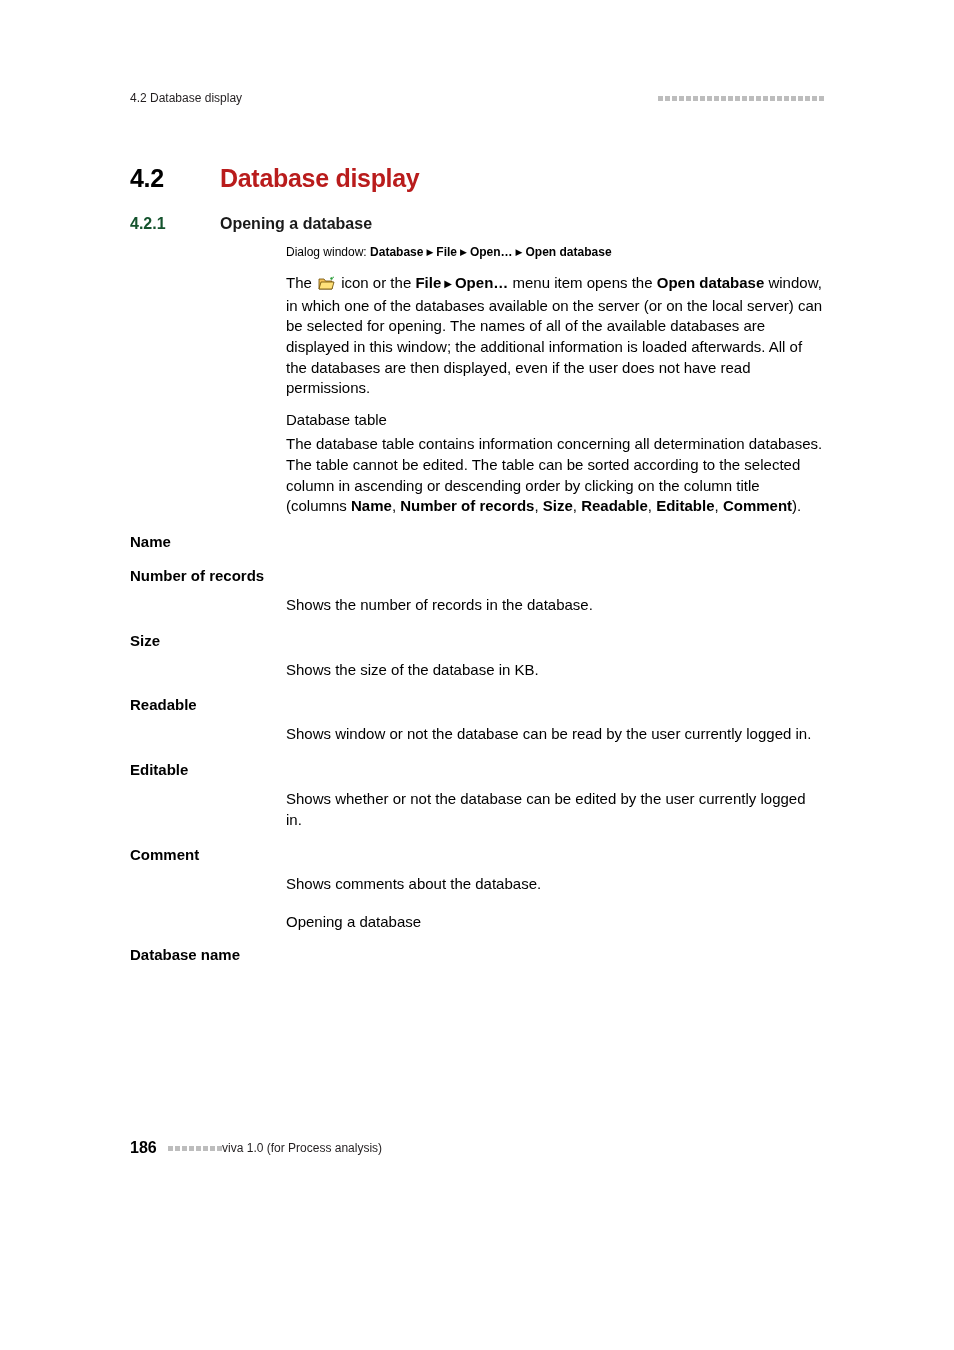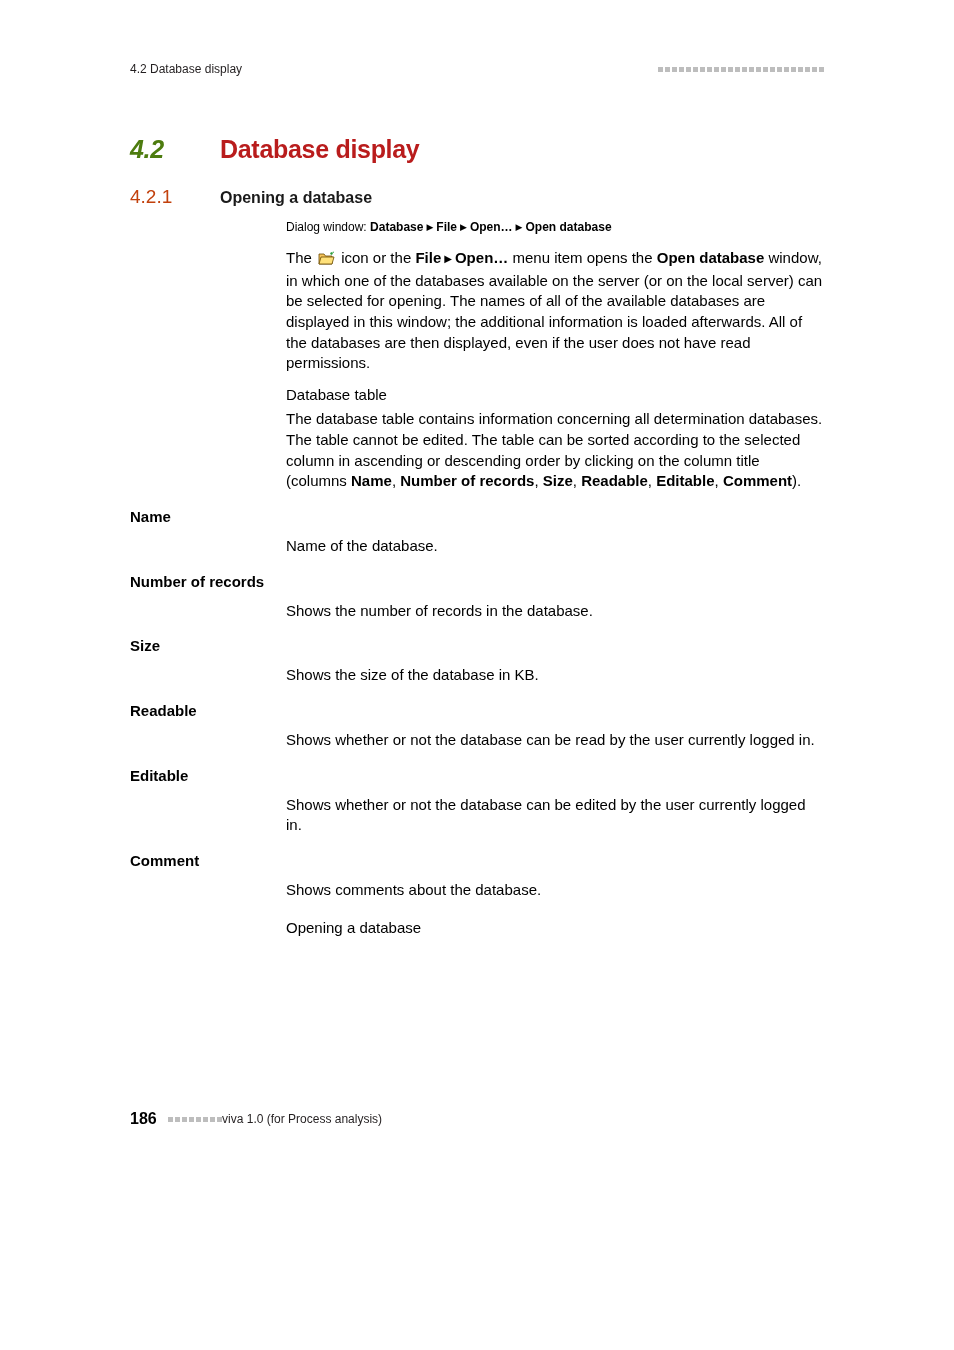--- a/index.html
+++ b/index.html
@@ -8,20 +8,21 @@
     background: #fff;
     width: 954px;
     font-family: "Segoe UI", "Helvetica Neue", Arial, sans-serif;
     color: #000;
   }
   .page {
     width: 954px;
     height: 1190px;
     position: relative;
     box-sizing: border-box;
+    margin-top: 29px;
   }
   .header {
     position: absolute;
     top: 62px;
     left: 130px;
     right: 130px;
     display: flex;
     justify-content: space-between;
     align-items: center;
     font-size: 12px;
@@ -45,41 +46,40 @@
   }
   .h2-row {
     display: flex;
     align-items: baseline;
     margin-bottom: 22px;
   }
   .h2-num {
     width: 90px;
     font-weight: 800;
     font-size: 25px;
-    color: #4d7c0f;
+    color: #000000;
     letter-spacing: -0.3px;
     flex: 0 0 auto;
-    font-style: italic;
   }
   .h2-title {
     font-weight: 800;
     font-size: 25px;
     color: #b91c1c;
     letter-spacing: -0.3px;
   }
   .h3-row {
     display: flex;
     align-items: baseline;
     margin-bottom: 12px;
   }
   .h3-num {
     width: 90px;
-    font-weight: 400;
-    font-size: 19px;
-    color: #c2410c;
+    font-weight: 700;
+    font-size: 16px;
+    color: #14532d;
     flex: 0 0 auto;
   }
   .h3-title {
     font-weight: 800;
     font-size: 16px;
     color: #1a1a1a;
   }
   .body-col {
     margin-left: 156px;
   }
@@ -226,41 +226,41 @@
       </div>
 
       <div class="subhead">Database table</div>
 
       <div class="para">
         <span>The database table contains information concerning all determination databases. The table cannot be edited. The table can be sorted according to the selected column in ascending or descending order by clicking on the column title (columns </span><span class="b">Name</span>, <span class="b">Number of records</span>, <span class="b">Size</span>, <span class="b">Readable</span>, <span class="b">Editable</span>, <span class="b">Comment</span><span>).</span>
       </div>
     </div>
 
     <div class="field-row"><span class="field-label">Name</span></div>
-    <div class="field-desc">Name of the database.</div>
 
     <div class="field-row"><span class="field-label">Number of records</span></div>
     <div class="field-desc">Shows the number of records in the database.</div>
 
     <div class="field-row"><span class="field-label">Size</span></div>
     <div class="field-desc">Shows the size of the database in KB.</div>
 
     <div class="field-row"><span class="field-label">Readable</span></div>
-    <div class="field-desc">Shows whether or not the database can be read by the user currently logged in.</div>
+    <div class="field-desc">Shows window or not the database can be read by the user currently logged in.</div>
 
     <div class="field-row"><span class="field-label">Editable</span></div>
     <div class="field-desc">Shows whether or not the database can be edited by the user currently logged in.</div>
 
     <div class="field-row"><span class="field-label">Comment</span></div>
     <div class="field-desc">Shows comments about the database.</div>
 
     <div class="body-col">
       <div class="subhead" style="margin-top:18px;">Opening a database</div>
     </div>
 
+    <div class="field-row"><span class="field-label">Database name</span></div>
 
   </div>
 
   <div class="footer">
     <div>
       <span class="page-num">186</span>
       <span class="dots-left" id="footer-dots">
           <span></span>
           <span></span>
           <span></span>

